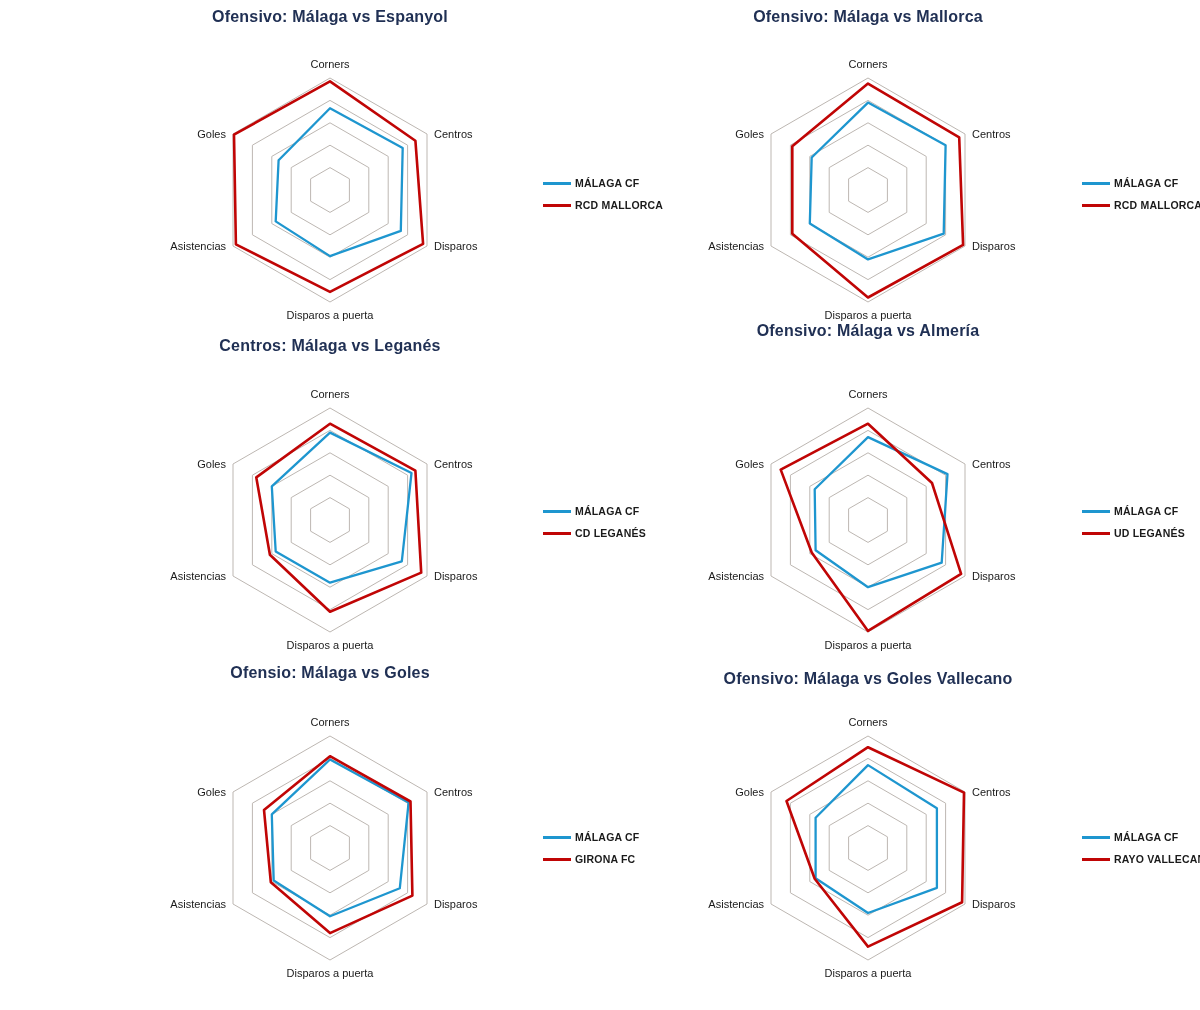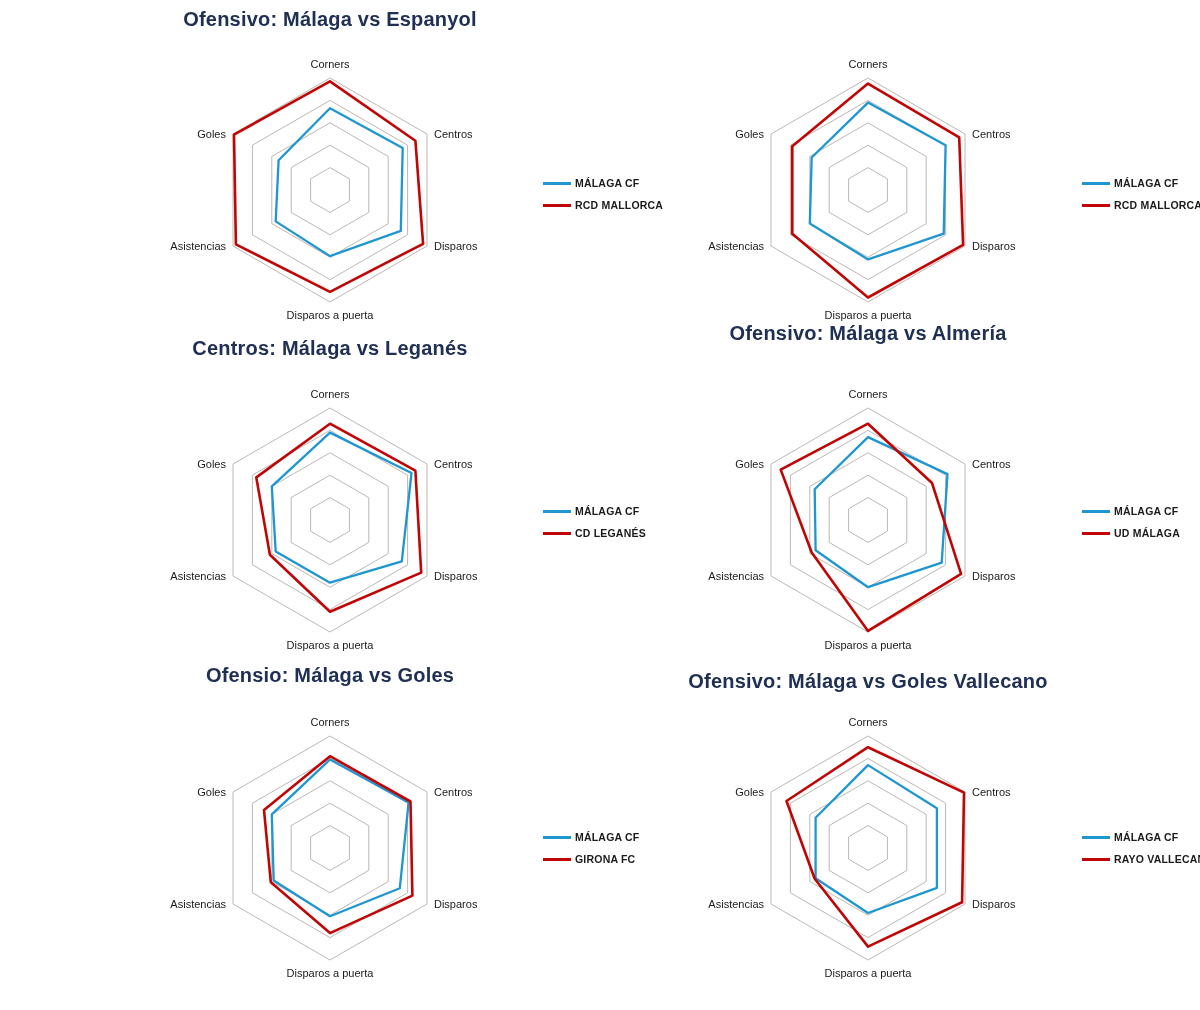--- a/index.html
+++ b/index.html
@@ -1,18 +1,18 @@
 <!DOCTYPE html>
 <html><head>
 <meta charset="utf-8">
 <style>
   html,body{margin:0;padding:0;background:#ffffff;}
   #canvas{position:relative;width:1200px;height:1010px;background:#ffffff;overflow:hidden;
           font-family:"Liberation Sans", sans-serif;}
-  .chart-title{position:absolute;width:480px;text-align:center;font-size:20px;font-weight:bold;
+  .chart-title{position:absolute;width:480px;text-align:center;font-size:16px;font-weight:bold;
                color:#203054;letter-spacing:.2px;}
   svg.radar{position:absolute;}
   .legend{position:absolute;}
   .legend-row{display:flex;align-items:center;height:22px;white-space:nowrap;}
   .legend-marker{display:inline-block;width:28px;height:0;border-top:3px solid #000;margin-right:4px;}
   .legend-label{font-size:10.5px;font-weight:600;color:#1a1a1a;letter-spacing:.2px;}
 </style>
 </head>
 <body>
 
@@ -38,20 +38,21 @@
     <div class="legend-row">
       <span class="legend-marker" style="border-top-color: rgb(30, 150, 207);"></span>
       <span class="legend-label">MÁLAGA CF</span>
     </div>
     <div class="legend-row">
       <span class="legend-marker" style="border-top-color: rgb(192, 5, 5);"></span>
       <span class="legend-label">RCD MALLORCA</span>
     </div>
   </div>
 
+  <div class="chart-title" style="left:628px;top:8px">Ofensivo: Málaga vs Mallorca</div>
   <svg class="radar" style="left:628px;top:35px" width="480" height="310">
       <polygon points="240.0,132.6 259.4,143.8 259.4,166.2 240.0,177.4 220.6,166.2 220.6,143.8" fill="none" stroke="#bdb7b2" stroke-width="1" stroke-linejoin="round"></polygon>
       <polygon points="240.0,110.2 278.8,132.6 278.8,177.4 240.0,199.8 201.2,177.4 201.2,132.6" fill="none" stroke="#bdb7b2" stroke-width="1" stroke-linejoin="round"></polygon>
       <polygon points="240.0,87.8 298.2,121.4 298.2,188.6 240.0,222.2 181.8,188.6 181.8,121.4" fill="none" stroke="#bdb7b2" stroke-width="1" stroke-linejoin="round"></polygon>
       <polygon points="240.0,65.4 317.6,110.2 317.6,199.8 240.0,244.6 162.4,199.8 162.4,110.2" fill="none" stroke="#bdb7b2" stroke-width="1" stroke-linejoin="round"></polygon>
       <polygon points="240.0,43.0 337.0,99.0 337.0,211.0 240.0,267.0 143.0,211.0 143.0,99.0" fill="none" stroke="#bdb7b2" stroke-width="1" stroke-linejoin="round"></polygon>
       <polygon points="240.0,67.6 317.6,110.2 315.7,198.7 240.0,224.4 181.8,188.6 183.7,122.5" fill="none" stroke="#1e96cf" stroke-width="2.3" stroke-linejoin="round"></polygon>
       <polygon points="240.0,48.6 331.2,102.4 335.1,209.9 240.0,262.5 164.3,198.7 164.3,111.3" fill="none" stroke="#c00505" stroke-width="2.6" stroke-linejoin="round"></polygon>
       <text x="240" y="33" text-anchor="middle" font-size="11" fill="#1a1a1a" font-family="&quot;Liberation Sans&quot;, sans-serif">Corners</text>
       <text x="343.99484522385717" y="103" text-anchor="start" font-size="11" fill="#1a1a1a" font-family="&quot;Liberation Sans&quot;, sans-serif">Centros</text>
@@ -114,21 +115,21 @@
       <text x="136.00515477614286" y="215" text-anchor="end" font-size="11" fill="#1a1a1a" font-family="&quot;Liberation Sans&quot;, sans-serif">Asistencias</text>
       <text x="136.00515477614286" y="103" text-anchor="end" font-size="11" fill="#1a1a1a" font-family="&quot;Liberation Sans&quot;, sans-serif">Goles</text>
     </svg>
   <div class="legend" style="left:1082px;top:500px">
     <div class="legend-row">
       <span class="legend-marker" style="border-top-color: rgb(30, 150, 207);"></span>
       <span class="legend-label">MÁLAGA CF</span>
     </div>
     <div class="legend-row">
       <span class="legend-marker" style="border-top-color: rgb(192, 5, 5);"></span>
-      <span class="legend-label">UD MÁLAGA</span>
+      <span class="legend-label">UD LEGANÉS</span>
     </div>
   </div>
 
   <div class="chart-title" style="left:90px;top:664px">Ofensio: Málaga vs Goles</div>
   <svg class="radar" style="left:90px;top:693px" width="480" height="310">
       <polygon points="240.0,132.6 259.4,143.8 259.4,166.2 240.0,177.4 220.6,166.2 220.6,143.8" fill="none" stroke="#bdb7b2" stroke-width="1" stroke-linejoin="round"></polygon>
       <polygon points="240.0,110.2 278.8,132.6 278.8,177.4 240.0,199.8 201.2,177.4 201.2,132.6" fill="none" stroke="#bdb7b2" stroke-width="1" stroke-linejoin="round"></polygon>
       <polygon points="240.0,87.8 298.2,121.4 298.2,188.6 240.0,222.2 181.8,188.6 181.8,121.4" fill="none" stroke="#bdb7b2" stroke-width="1" stroke-linejoin="round"></polygon>
       <polygon points="240.0,65.4 317.6,110.2 317.6,199.8 240.0,244.6 162.4,199.8 162.4,110.2" fill="none" stroke="#bdb7b2" stroke-width="1" stroke-linejoin="round"></polygon>
       <polygon points="240.0,43.0 337.0,99.0 337.0,211.0 240.0,267.0 143.0,211.0 143.0,99.0" fill="none" stroke="#bdb7b2" stroke-width="1" stroke-linejoin="round"></polygon>

